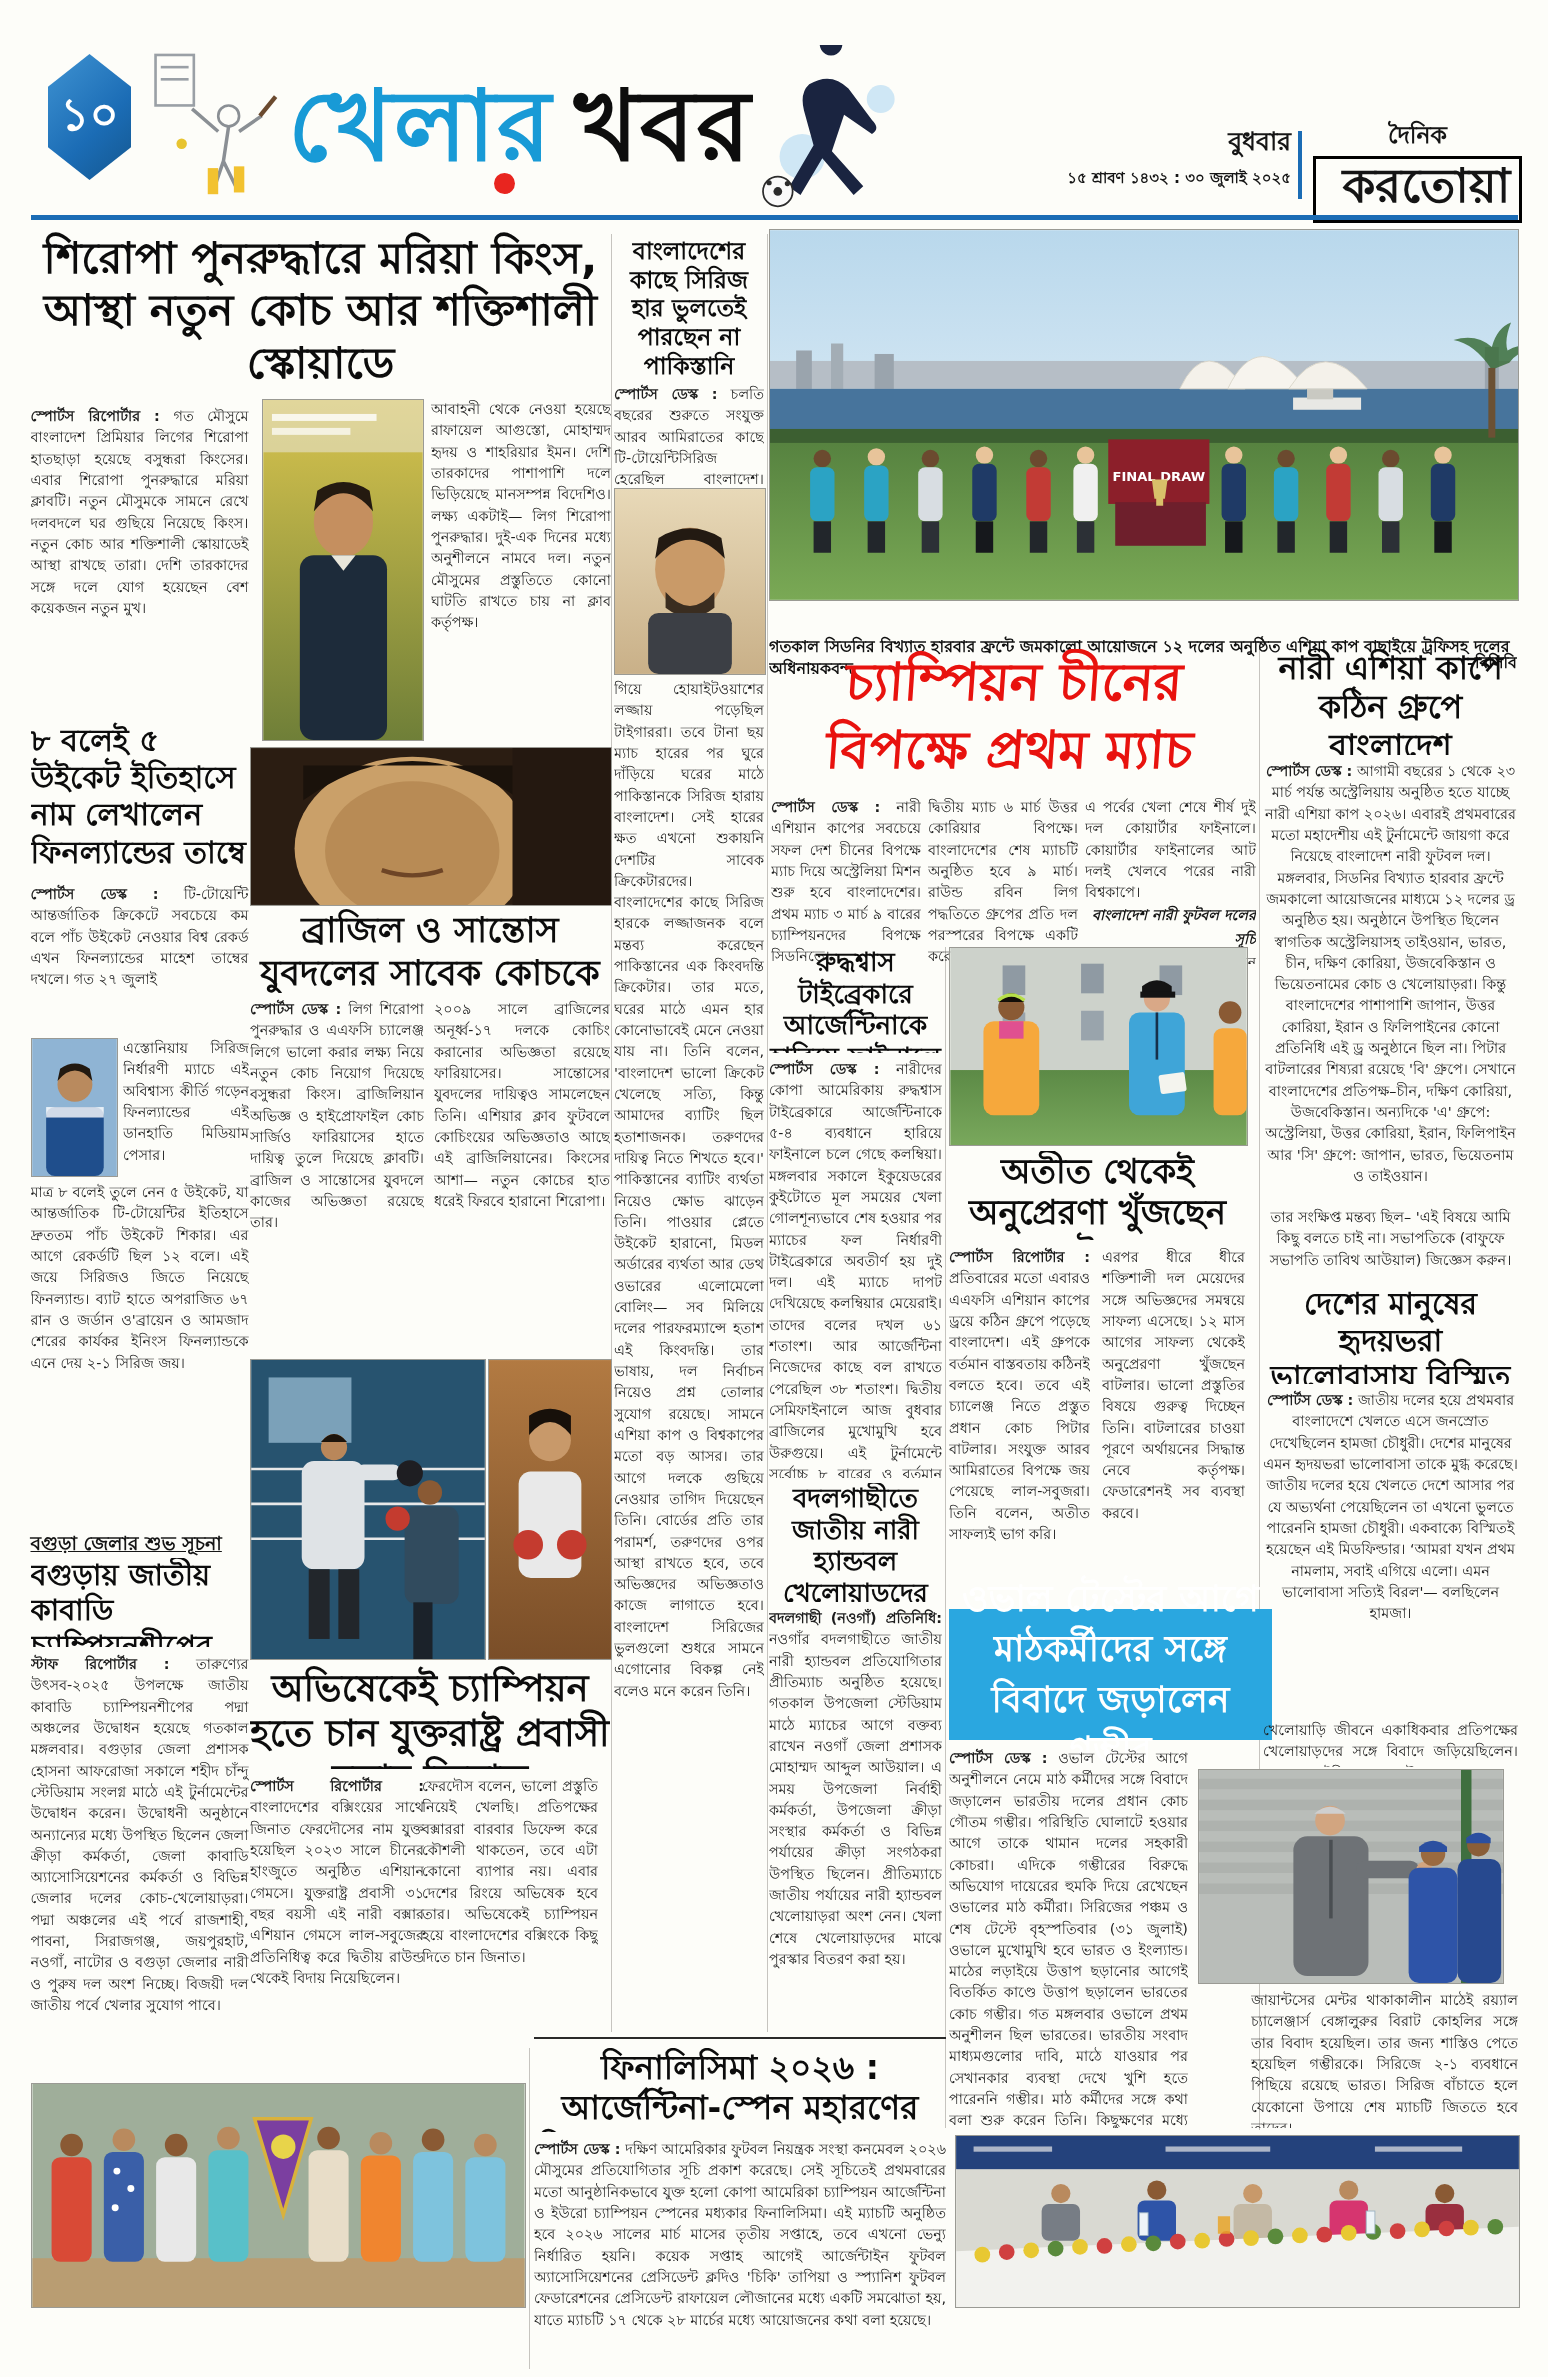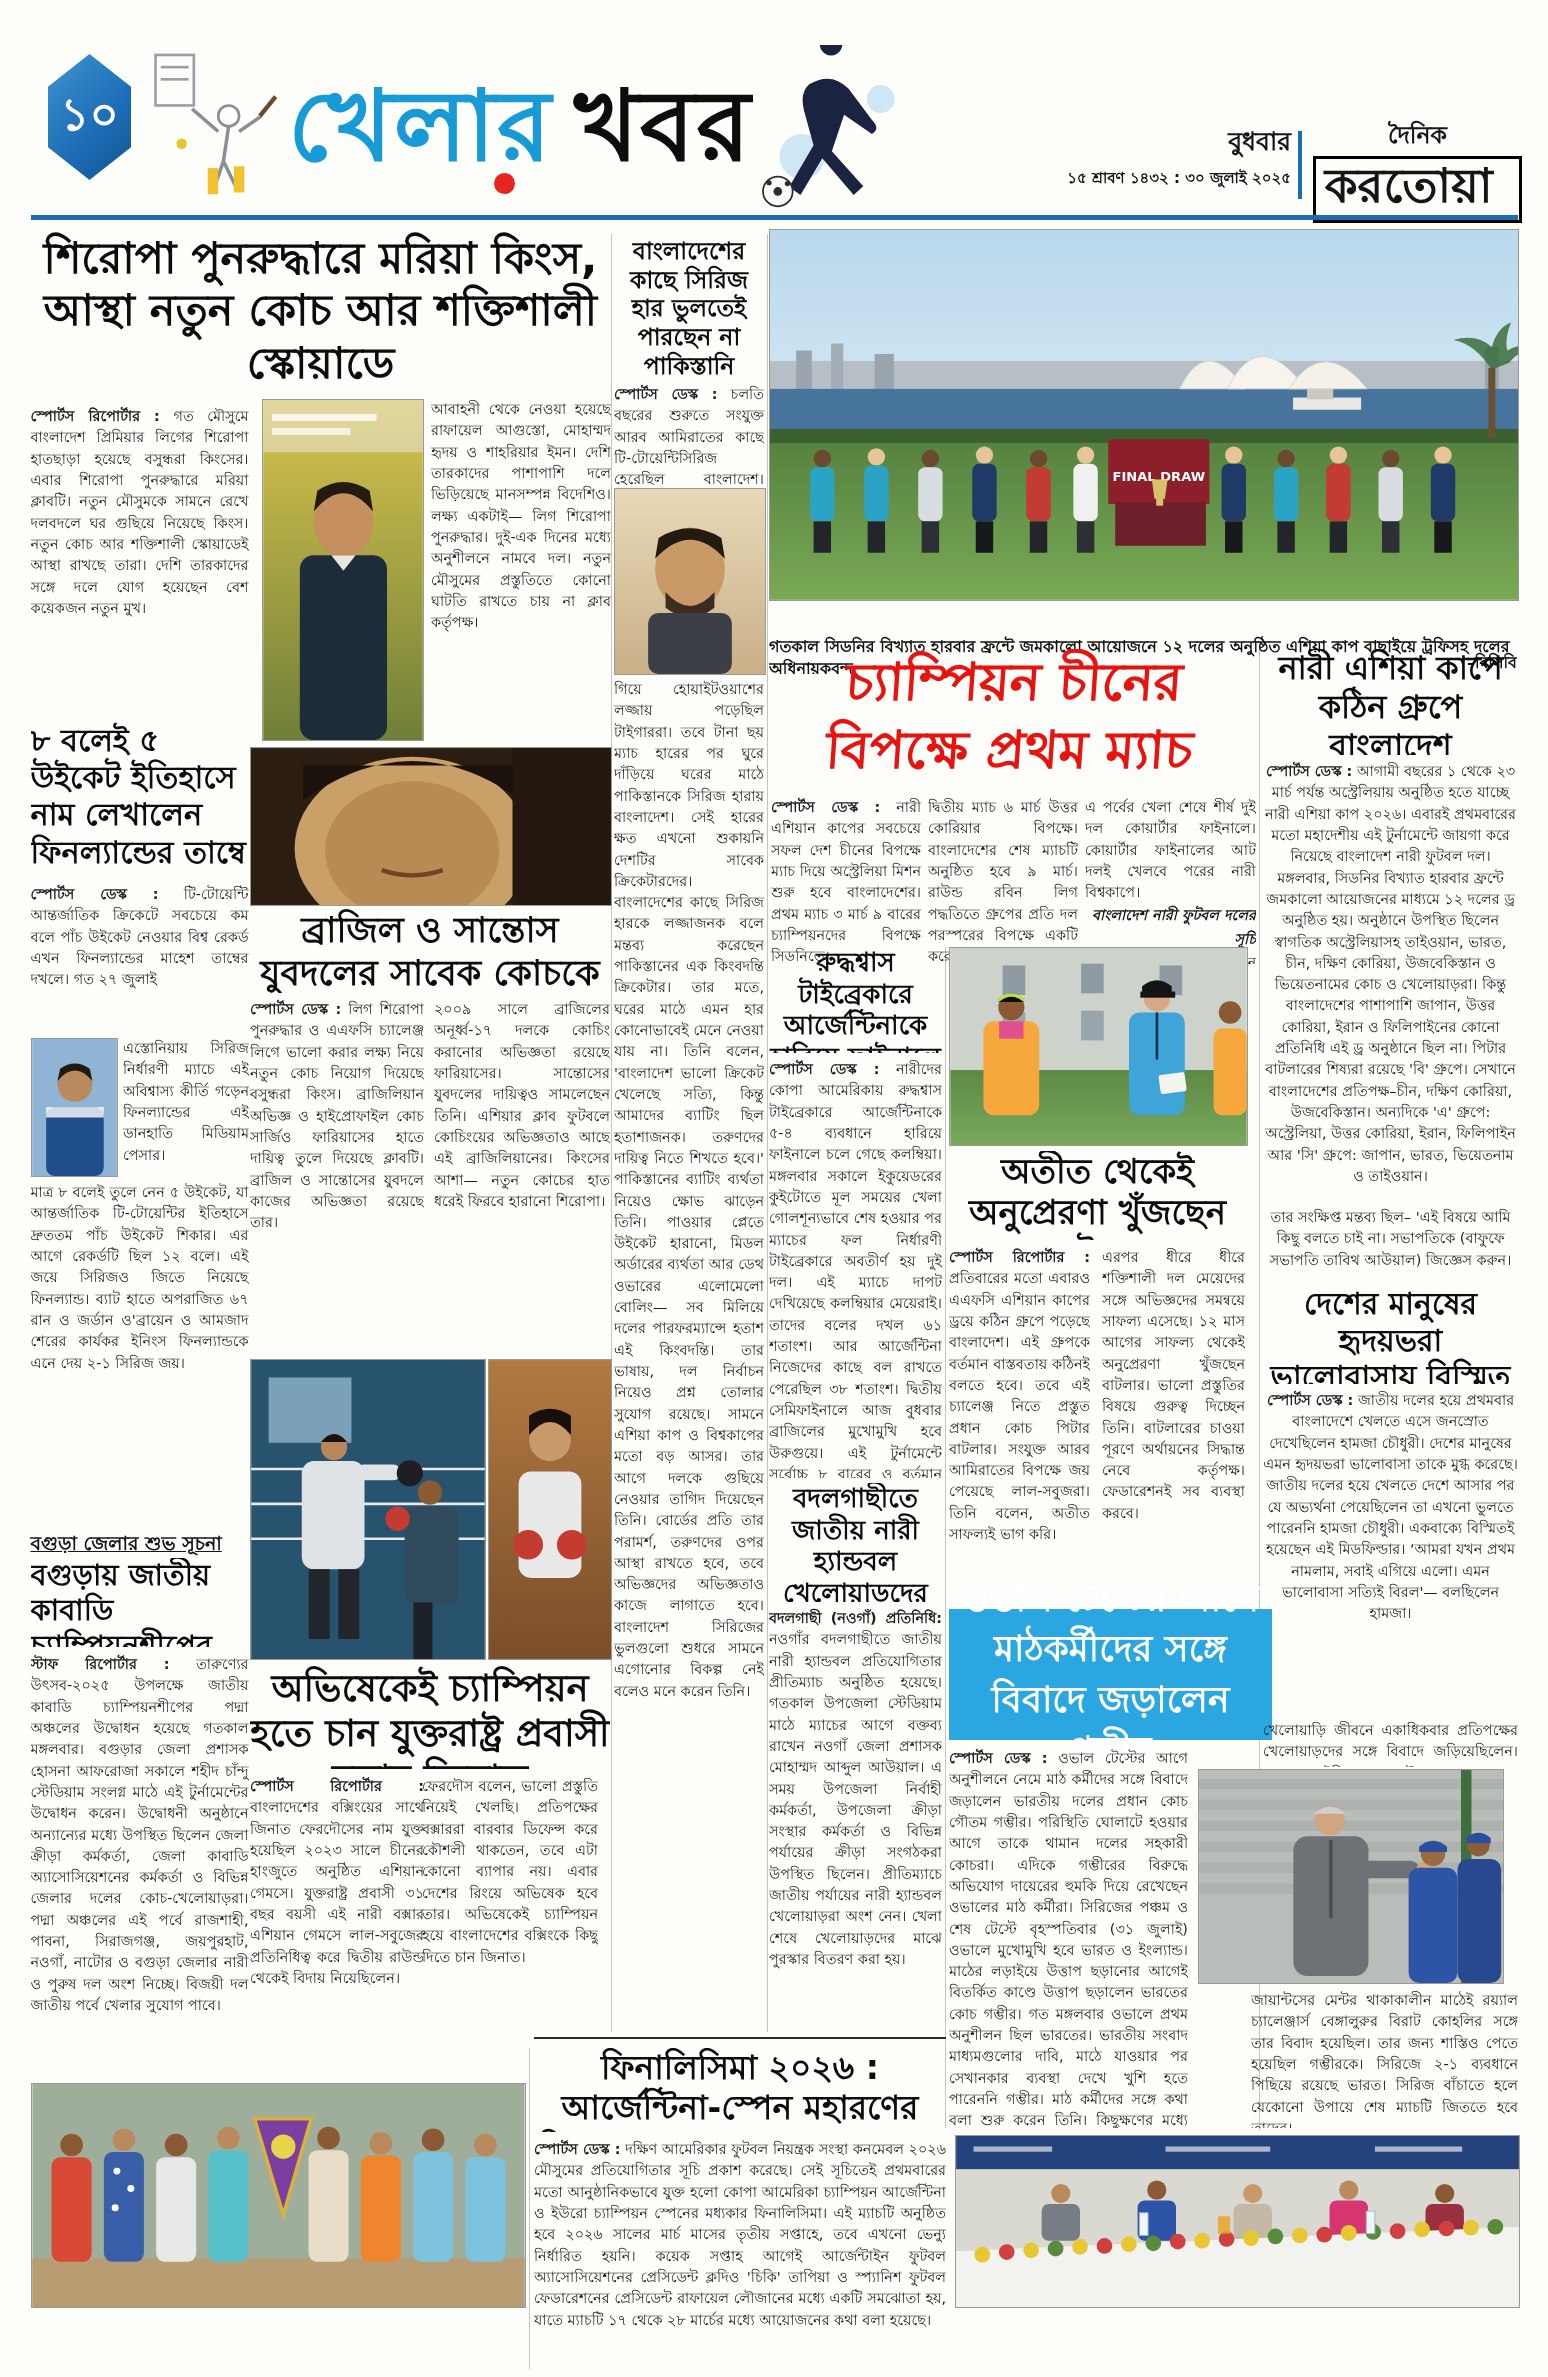--- a/index.html
+++ b/index.html
@@ -25,21 +25,21 @@
   
   .hex{clip-path:polygon(50% 0,100% 26%,100% 74%,50% 100%,0 74%,0 26%);
        background:linear-gradient(135deg,#3f93d2,#1b6cb5 60%,#14578f);
        display:flex;align-items:center;justify-content:center;color:#fff;font-weight:bold;font-size:45px;}
   .logo1{font-size:98px;font-weight:bold;color:#189ad6;line-height:1;letter-spacing:1.7px;}
   .logo2{font-size:98px;font-weight:bold;color:#0d0d0d;line-height:1;letter-spacing:1.7px;}
   .dayblock{text-align:right;}
   .day{font-size:25px;font-weight:bold;line-height:1.2;}
   .dateline{font-size:15px;font-weight:600;margin-top:8.7px;}
   .paper-top{font-size:23.5px;font-weight:bold;text-align:center;}
-  .paper-box{font-size:47px;font-weight:bold;border:3.5px solid #000;padding:0 8.7px 7px 8.7px;text-align:left;line-height:1.15;}
+  .paper-box{font-size:47px;font-weight:bold;border:3.5px solid #000;padding:0 8.7px 7px 8.7px;text-align:right;line-height:1.15;}
   .mast-rule{background:#1b6cb5;}
 </style>
 </head>
 <body>
 
 <div class="page">
 
   <div class="abs hex" style="left:48px;top:54px;width:83px;height:126px;">
     <span>১০</span>
   </div>

